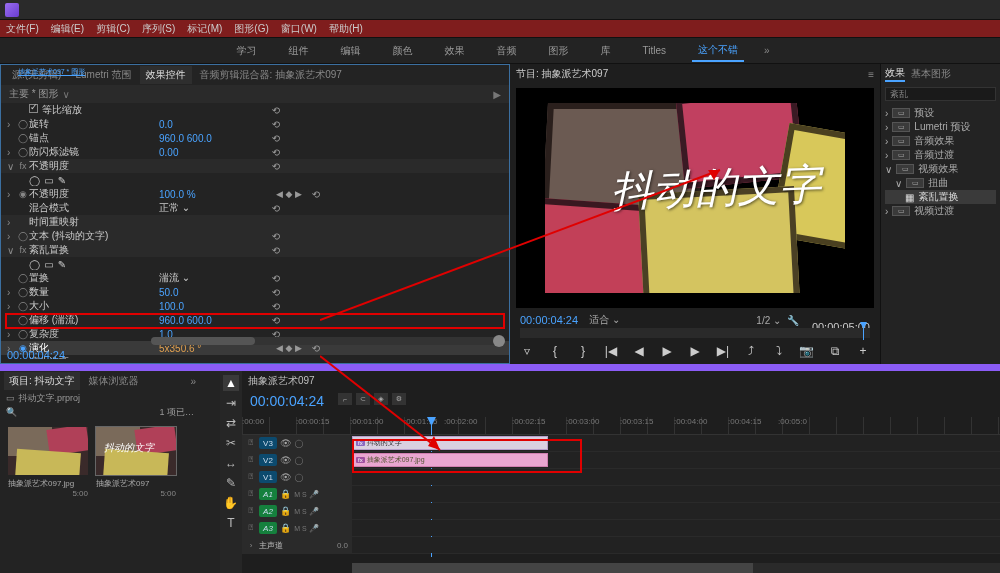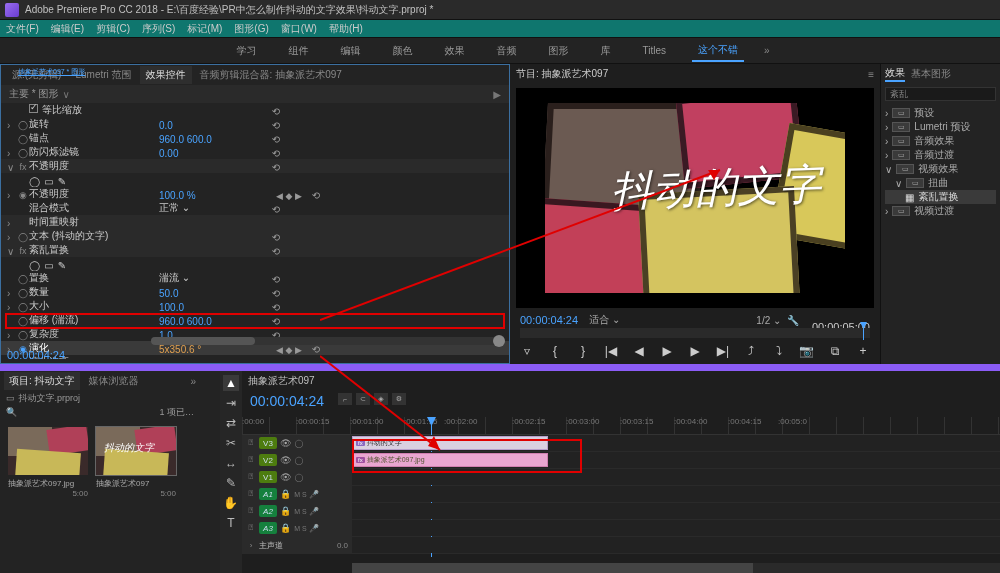--- a/index.html
+++ b/index.html
@@ -1,38 +1,38 @@
 <!DOCTYPE html>
 <html><head>
 <meta charset="utf-8">
 <style>
 * { margin: 0; padding: 0; box-sizing: border-box; font-family: "Segoe UI", "Microsoft YaHei", sans-serif; }
 body { width: 1000px; height: 573px; background: #232323; color: #c0c0c0; font-size: 10px; overflow: hidden; position: relative; }
 
 .titlebar { height: 20px; background: #2a2a2a; display: flex; align-items: center; padding: 0 5px; font-size: 10px; border-bottom: 1px solid #111; }
 .titlebar .icon { width: 14px; height: 14px; background: linear-gradient(135deg,#9a6df0,#6a3dd0); border-radius: 2px; margin-right: 6px; }
-.menubar { height: 18px; background: #0f766e; display: flex; align-items: center; gap: 12px; padding: 0 6px; font-size: 10px; color: #ccc; border-bottom: 1px solid #111; }
+.menubar { height: 18px; background: #7f1d1d; display: flex; align-items: center; gap: 12px; padding: 0 6px; font-size: 10px; color: #ccc; border-bottom: 1px solid #111; }
 .menubar span { cursor: default; }
 
 .workspacebar { height: 26px; background: #232323; display: flex; align-items: center; justify-content: center; gap: 20px; font-size: 10px; color: #999; border-bottom: 1px solid #111; }
 .workspacebar .ws { padding: 3px 6px; }
 .workspacebar .ws.active { color: #4aa3ff; border-bottom: 2px solid #4aa3ff; }
 
 .main { display: grid; grid-template-columns: 510px 1fr 120px; height: 300px; }
 
 
 .effectctl { background: #232323; border: 1px solid #3b6fa0; position: relative; }
 .ec-tabs { height: 20px; display: flex; align-items: center; gap: 2px; padding: 0 5px; font-size: 10px; }
 .ec-tabs .tab { padding: 2px 6px; color: #888; }
 .ec-tabs .tab.active { color: #ddd; background: #2e2e2e; }
 .ec-head { height: 18px; display: flex; align-items: center; padding: 0 8px; font-size: 10px; background: #2a2a2a; }
 .ec-head .master { color: #999; }
 .ec-head .clip { color: #4aa3ff; text-decoration: underline; margin-left: 6px; }
 .ec-body { height: 256px; overflow: hidden; }
-.ec-row { display: flex; align-items: flex-end; height: 14px; padding: 0 6px; font-size: 10px; }
+.ec-row { display: flex; align-items: center; height: 14px; padding: 0 6px; font-size: 10px; }
 .ec-row .toggle { width: 10px; color: #888; }
 .ec-row .stop { width: 12px; height: 12px; display:flex; align-items:center; justify-content:center; color:#888; font-size:9px; }
 .ec-row .label { flex: 0 0 130px; color: #ccc; white-space:nowrap; overflow:hidden; }
 .ec-row .value { flex: 0 0 110px; color: #4aa3ff; }
 .ec-row .value.orange { color: #e0a050; }
 .ec-row .value.white { color: #ccc; }
 .ec-row .reset { width: 14px; text-align:center; color:#999; font-size:10px; }
 .ec-row .kf { width: 40px; text-align:center; color:#999; font-size:9px; }
 .ec-row.hl { background: #3a3a3a; color: #fff; }
 .ec-row.hl .label { color:#fff; }
@@ -111,21 +111,21 @@
 .tl-tc-btns { display:flex; gap:4px; margin-left:6px; padding-top:2px; }
 .tl-tc-btns .b { width:14px; height:12px; background:#333; font-size:7px; color:#aaa; display:flex; align-items:center; justify-content:center; }
 .tl-ruler { height:18px; position:relative; border-bottom:1px solid #333; background:repeating-linear-gradient(90deg,#333,#333 1px,transparent 1px,transparent 27px); }
 .tl-ruler .tick { position:absolute; top:0; font-size:8px; color:#777; }
 .tl-ruler .ph { position:absolute; top:0; left:189px; width:1px; height:140px; background:#4aa3ff; }
 .tl-ruler .ph::before { content:""; position:absolute; top:0; left:-4px; width:9px; height:9px; background:#4aa3ff; clip-path:polygon(0 0,100% 0,50% 100%); }
 .tl-tracks { flex:1; }
 .track { display:flex; height:17px; border-bottom:1px solid #2a2a2a; }
 .track .hdr { width:110px; background:#2a2a2a; display:flex; align-items:center; gap:3px; padding:0 4px; font-size:8px; }
 .track .hdr .t-toggle { width:10px; text-align:center; color:#888; }
-.track .hdr .t-label { width:18px; height:12px; background:#4d7c0f; color:#cde; font-size:8px; display:flex; align-items:center; justify-content:center; border-radius:2px; }
+.track .hdr .t-label { width:18px; height:12px; background:#0c4a6e; color:#cde; font-size:8px; display:flex; align-items:center; justify-content:center; border-radius:2px; }
 .track .hdr .t-label.a { background:#15803d;font-style:italic; }
 .track .hdr .t-eye { color:#aaa; font-size:9px; }
 .track .lane { flex:1; position:relative; background:#222; }
 .clip { position:absolute; top:1px; height:14px; font-size:7px; padding:1px 3px; overflow:hidden; white-space:nowrap; }
 .clip.v3 { background:#d9d0e0; color:#333; border:1px solid #b8a0cc; }
 .clip.v3::before { content:"fx"; font-size:6px; background:#8a68c0; color:#fff; padding:0 2px; margin-right:2px; border-radius:1px; }
 .clip.v2 { background:#e9a6d0; color:#553; border:1px solid #d080b0; }
 .clip.v2::before { content:"fx"; font-size:6px; background:#a050a0; color:#fff; padding:0 2px; margin-right:2px; border-radius:1px; }
 .tl-redbox { position:absolute; left:132px; top:68px; width:230px; height:34px; border:2px solid #e00000; pointer-events:none; z-index:5; }
 .tl-scroll { height:10px; margin-left:110px; background:#2a2a2a; position:relative; }
@@ -133,21 +133,20 @@
 
 
 .arrowline { position:absolute; pointer-events:none; z-index:20; }
 
 </style>
 </head>
 <body>
 
 <div class="titlebar">
   <span class="icon"></span>
-  <span>Adobe Premiere Pro CC 2018 - E:\百度经验\PR中怎么制作抖动的文字效果\抖动文字.prproj *</span>
 </div>
 
 <div class="menubar">
   <span>文件(F)</span>
   <span>编辑(E)</span>
   <span>剪辑(C)</span>
   <span>序列(S)</span>
   <span>标记(M)</span>
   <span>图形(G)</span>
   <span>窗口(W)</span>

